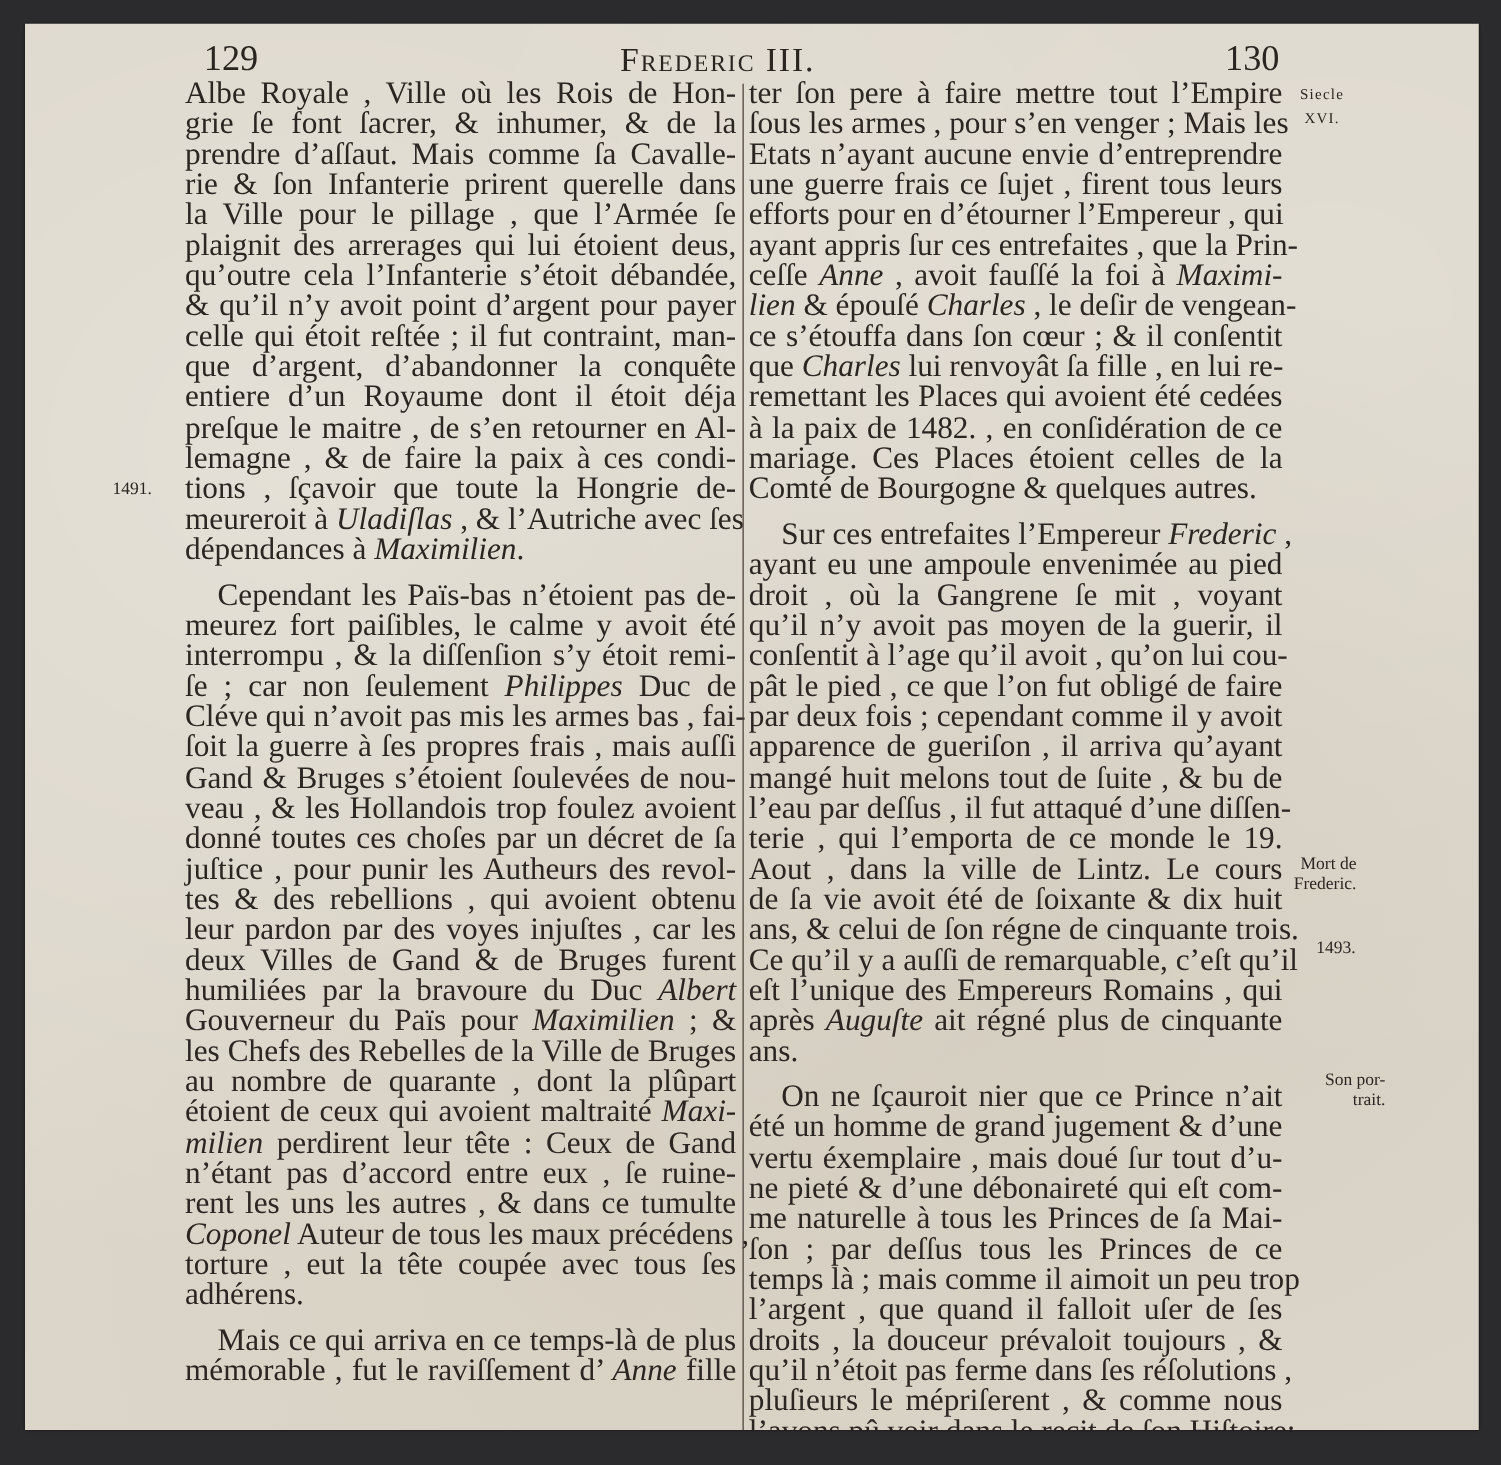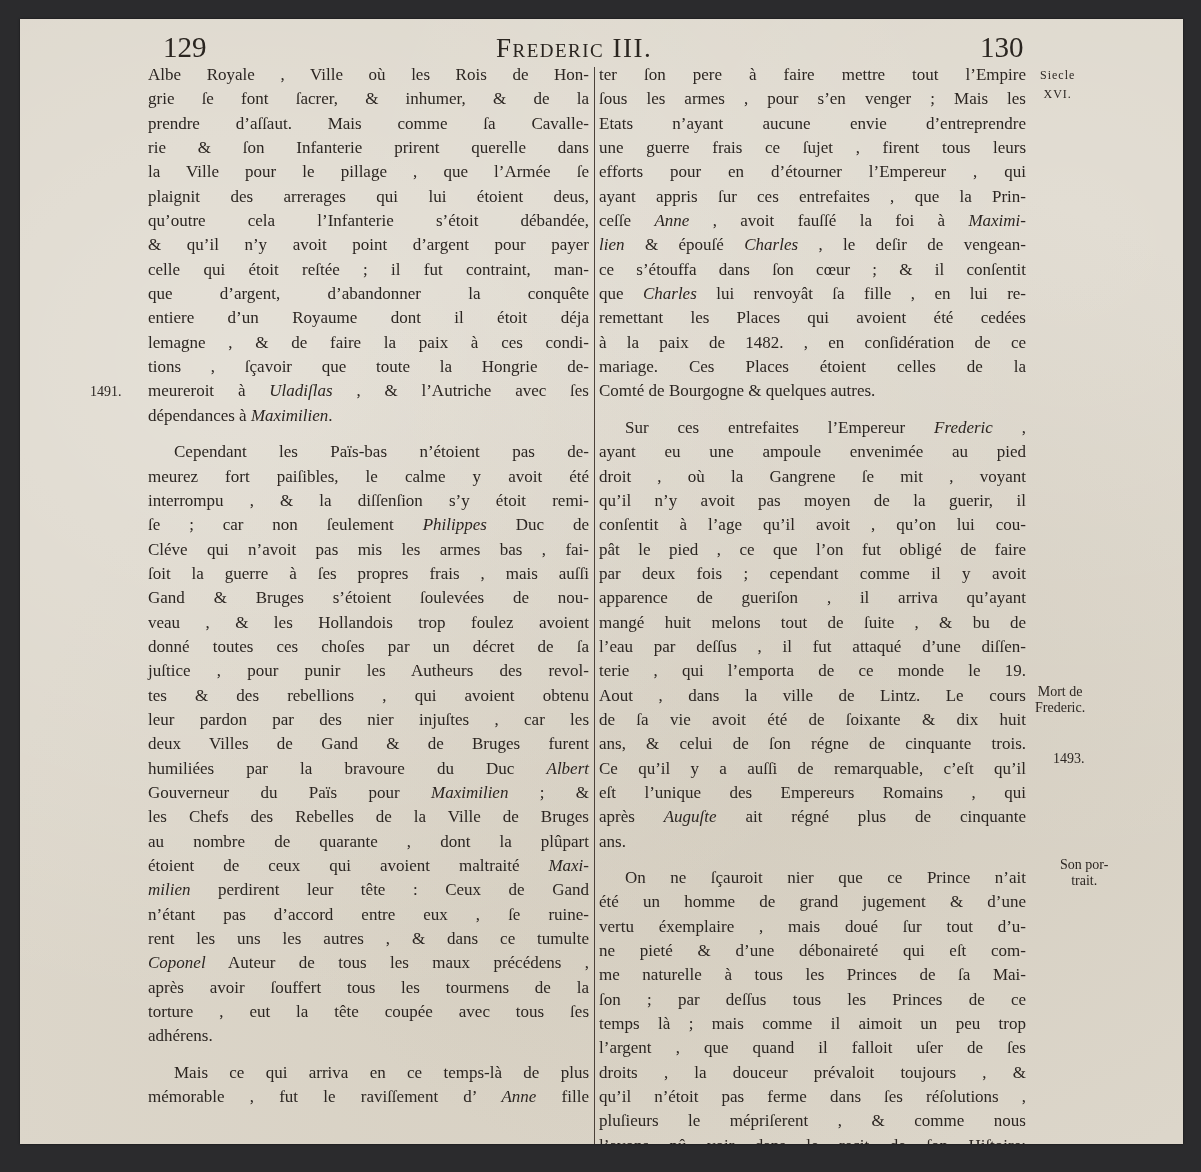--- a/index.html
+++ b/index.html
@@ -22,33 +22,33 @@
   }
   .header {
     position:absolute; top:12px; left:0; right:0; height:36px;
     color:#2a2520;
   }
   .page-num-left { position:absolute; left:143px; top:0; font-size:29px; }
   .running-title { position:absolute; left:476px; top:2px; font-size:27px; letter-spacing:1.5px; font-variant:small-caps; }
   .page-num-right { position:absolute; left:960px; top:0; font-size:29px;font-family:Liberation Serif, serif; }
   .column {
     position:absolute; top:44px;
-    font-size:17px; line-height:24.35px; color:#2c2622;
+    font-size:25px; line-height:24.35px; color:#2c2622;
   }
   .col-left { left:128px; width:441px; }
   .col-right { left:579px; width:427px; }
   .line { display:block; white-space:nowrap; text-align:justify; text-align-last:justify; height:24.35px; overflow:visible; }
   .line.last { text-align-last:left; }
   .line.indent { padding-left:26px;margin-top:12px; }
   .column-rule {
     position:absolute; left:574px; top:48px; width:1px; height:1080px;
     background:#4a4038;
   }
   .margin-note {
-    position:absolute; font-size:14px; line-height:16px; color:#2c2622; text-align:center;
+    position:absolute; font-size:14px; line-height:16px; color:#2c2622; text-align:right;
   }
   .siecle { left:1020px; top:47px; font-size:12px; letter-spacing:1px; line-height:19px; text-align:center; }
   i { font-style:italic; }
 </style>
 </head>
 <body>
 
 <div class="paper">
   <div class="header">
     <span class="page-num-left">129</span>
@@ -61,47 +61,47 @@
       <span class="line">grie ſe font ſacrer,  &amp; inhumer,  &amp; de la</span>
       <span class="line">prendre d’aſſaut.   Mais comme ſa Cavalle-</span>
       <span class="line">rie  &amp; ſon Infanterie prirent querelle dans</span>
       <span class="line">la Ville pour  le pillage ,  que  l’Armée ſe</span>
       <span class="line">plaignit des arrerages qui lui étoient deus,</span>
       <span class="line">qu’outre cela l’Infanterie s’étoit débandée,</span>
       <span class="line">&amp; qu’il  n’y avoit  point d’argent pour payer</span>
       <span class="line">celle qui étoit reſtée ; il fut contraint, man-</span>
       <span class="line">que  d’argent, d’abandonner  la  conquête</span>
       <span class="line">entiere  d’un  Royaume dont  il  étoit déja</span>
+      <span class="line">preſque le maitre ,  de s’en  retourner en Al-</span>
       <span class="line">lemagne ,  &amp;  de  faire  la paix à  ces  condi-</span>
       <span class="line">tions ,  ſçavoir  que toute  la  Hongrie  de-</span>
       <span class="line">meureroit à <i>Uladiſlas</i> , &amp; l’Autriche avec ſes</span>
       <span class="line last">dépendances à  <i>Maximilien</i>.</span>
       <span class="line indent">Cependant les Païs-bas n’étoient pas de-</span>
       <span class="line">meurez fort paiſibles, le calme y avoit été</span>
       <span class="line">interrompu ,  &amp; la diſſenſion s’y étoit remi-</span>
       <span class="line">ſe ;  car  non  ſeulement  <i>Philippes</i> Duc  de</span>
       <span class="line">Cléve qui n’avoit pas mis les armes bas ,  fai-</span>
       <span class="line">ſoit la guerre à  ſes propres frais ,  mais auſſi</span>
       <span class="line">Gand  &amp;  Bruges s’étoient ſoulevées de nou-</span>
       <span class="line">veau ,  &amp; les Hollandois trop foulez avoient</span>
       <span class="line">donné toutes  ces choſes  par un  décret de  ſa</span>
       <span class="line">juſtice ,  pour punir les Autheurs des revol-</span>
       <span class="line">tes  &amp; des  rebellions ,  qui  avoient obtenu</span>
-      <span class="line">leur  pardon par des nier injuſtes ,  car les</span>
+      <span class="line">leur  pardon par des voyes injuſtes ,  car les</span>
       <span class="line">deux  Villes de Gand  &amp;  de Bruges furent</span>
       <span class="line">humiliées par  la bravoure du  Duc  <i>Albert</i></span>
       <span class="line">Gouverneur  du Païs pour <i>Maximilien</i> ;  &amp;</span>
       <span class="line">les Chefs des Rebelles de la Ville de Bruges</span>
       <span class="line">au  nombre  de  quarante ,  dont  la  plûpart</span>
       <span class="line">étoient de ceux qui avoient maltraité <i>Maxi-</i></span>
       <span class="line"><i>milien</i>  perdirent  leur  tête :  Ceux  de  Gand</span>
       <span class="line">n’étant pas d’accord entre eux ,  ſe ruine-</span>
       <span class="line">rent  les  uns  les autres ,  &amp;  dans  ce tumulte</span>
       <span class="line"><i>Coponel</i> Auteur  de tous les maux précédens ,</span>
-      <span class="line">après  avoir ſouffert tous les tourmens  de  la</span>
       <span class="line">torture ,  eut  la  tête  coupée avec  tous ſes</span>
       <span class="line last">adhérens.</span>
       <span class="line indent">Mais ce qui arriva  en ce temps-là  de plus</span>
       <span class="line">mémorable ,   fut le raviſſement d’ <i>Anne</i> fille</span>
     </div>
   <div class="column-rule"></div>
   <div class="column col-right" id="col-right">
       <span class="line">ter ſon  pere à  faire  mettre  tout l’Empire</span>
       <span class="line">ſous les armes ,  pour s’en venger ;  Mais les</span>
       <span class="line">Etats n’ayant aucune envie d’entreprendre</span>

